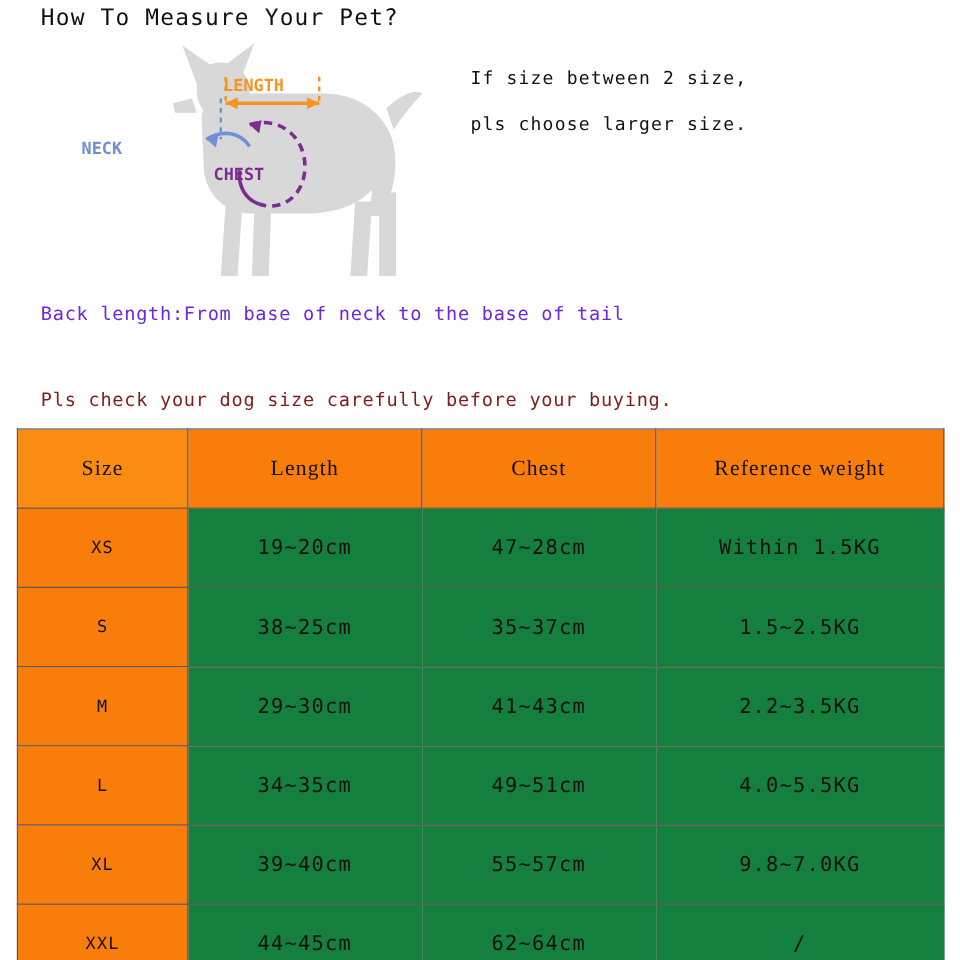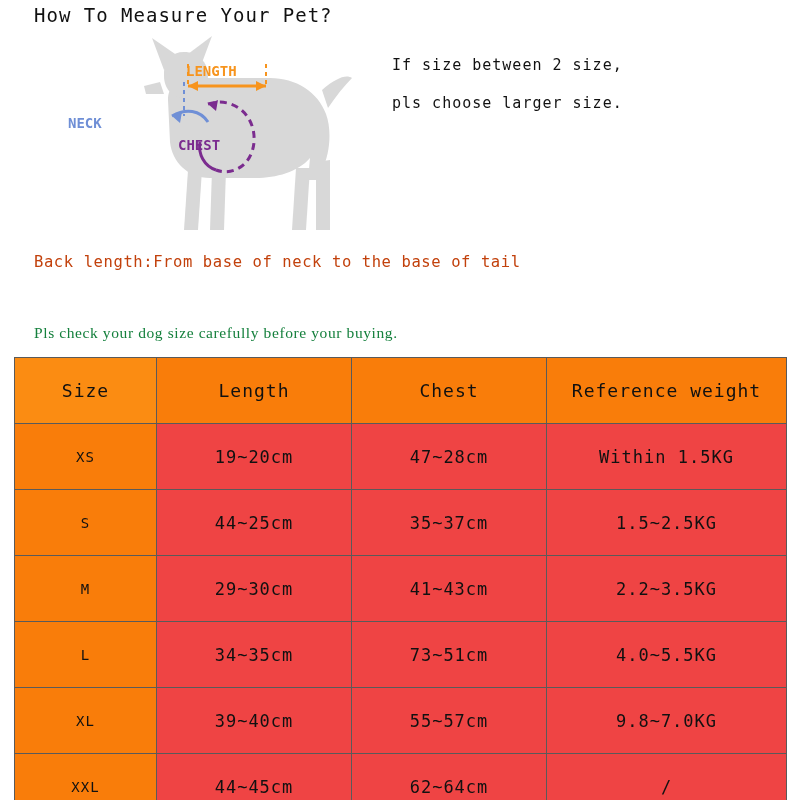--- a/index.html
+++ b/index.html
@@ -49,26 +49,26 @@
     letter-spacing: 1px;
     color: #111;
   }
 
   
   .desc {
     position: absolute;
     left: 34px;
     font-size: 15.5px;
     letter-spacing: 0.6px;
-    color: #c2410c;
+    color: #6d28d9;
     white-space: nowrap;
   }
   .desc-1 { top: 253px; }
   .desc-2 { top: 289px; }
-  .desc-3 { top: 324px; color: #15803d; font-family: Liberation Serif, serif; }
+  .desc-3 { top: 324px; color: #7f1d1d; }
 
   
   table.size-table {
     position: absolute;
     left: 14px;
     top: 357px;
     width: 772px;
     border-collapse: collapse;
     table-layout: fixed;
   }
@@ -78,30 +78,31 @@
     text-align: center;
     vertical-align: middle;
     font-weight: normal;
     font-size: 17px;
     letter-spacing: 1px;
     color: #111;
   }
   table.size-table thead th {
     background: #f97d0a;
     font-size: 18px;
+    font-family: Liberation Serif, serif;
   }
   table.size-table thead th:first-child {
     background: #fb8c12;
   }
   table.size-table tbody td:first-child {
     background: #f97d0a;
     font-size: 14px;
   }
   table.size-table tbody td {
-    background: #ef4444;
+    background: #15803d;
   }
   col.c1 { width: 142px; }
   col.c2 { width: 195px; }
   col.c3 { width: 195px; }
   col.c4 { width: 240px; }
 </style>
 </head>
 <body>
 
 <div class="page">
@@ -183,34 +184,34 @@
     </thead>
     <tbody>
       <tr>
         <td>XS</td>
         <td>19~20cm</td>
         <td>47~28cm</td>
         <td>Within 1.5KG</td>
       </tr>
       <tr>
         <td>S</td>
-        <td>44~25cm</td>
+        <td>38~25cm</td>
         <td>35~37cm</td>
         <td>1.5~2.5KG</td>
       </tr>
       <tr>
         <td>M</td>
         <td>29~30cm</td>
         <td>41~43cm</td>
         <td>2.2~3.5KG</td>
       </tr>
       <tr>
         <td>L</td>
         <td>34~35cm</td>
-        <td>73~51cm</td>
+        <td>49~51cm</td>
         <td>4.0~5.5KG</td>
       </tr>
       <tr>
         <td>XL</td>
         <td>39~40cm</td>
         <td>55~57cm</td>
         <td>9.8~7.0KG</td>
       </tr>
       <tr>
         <td>XXL</td>

